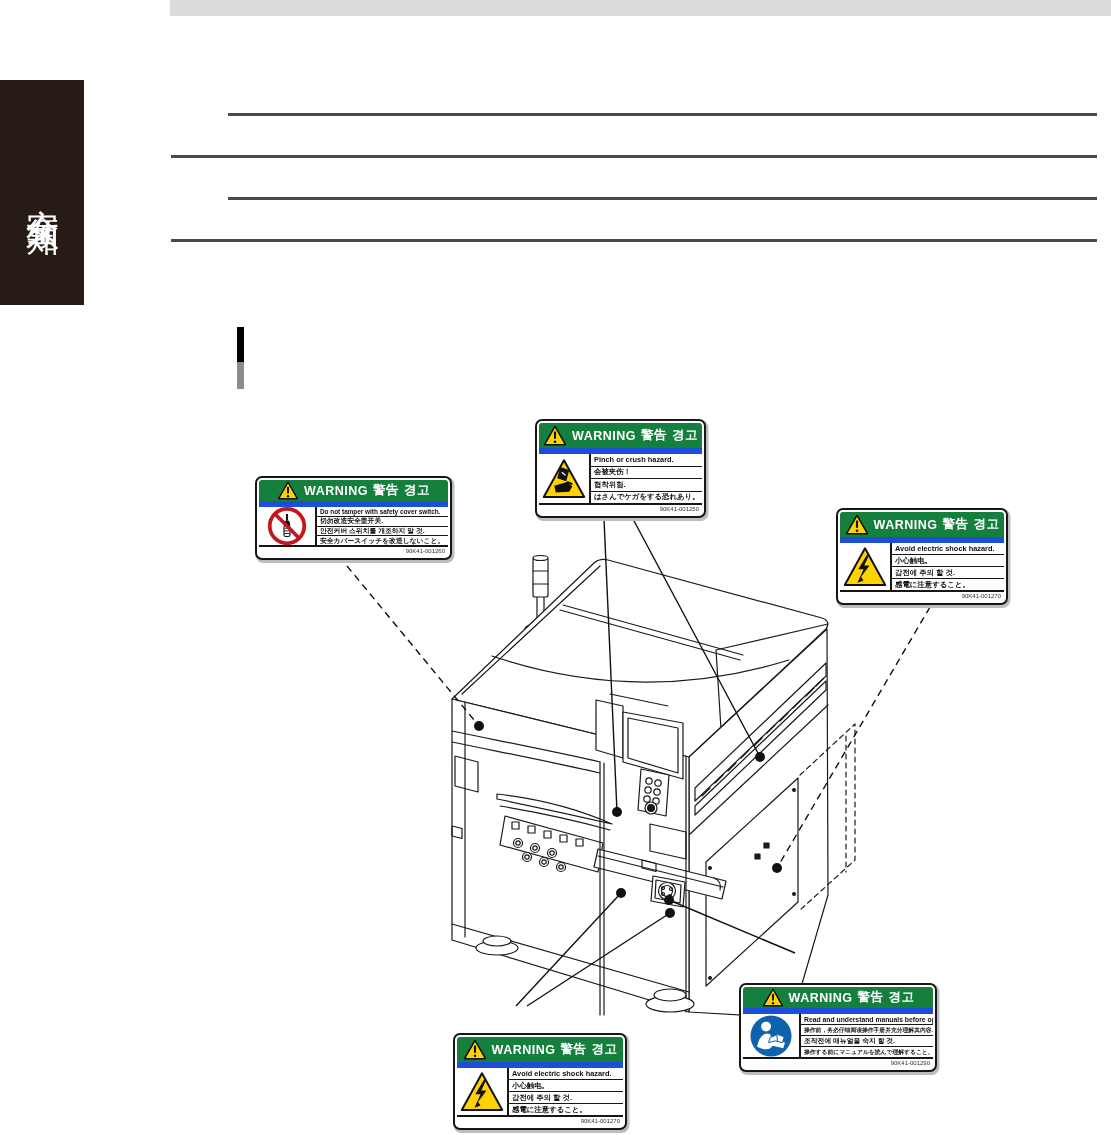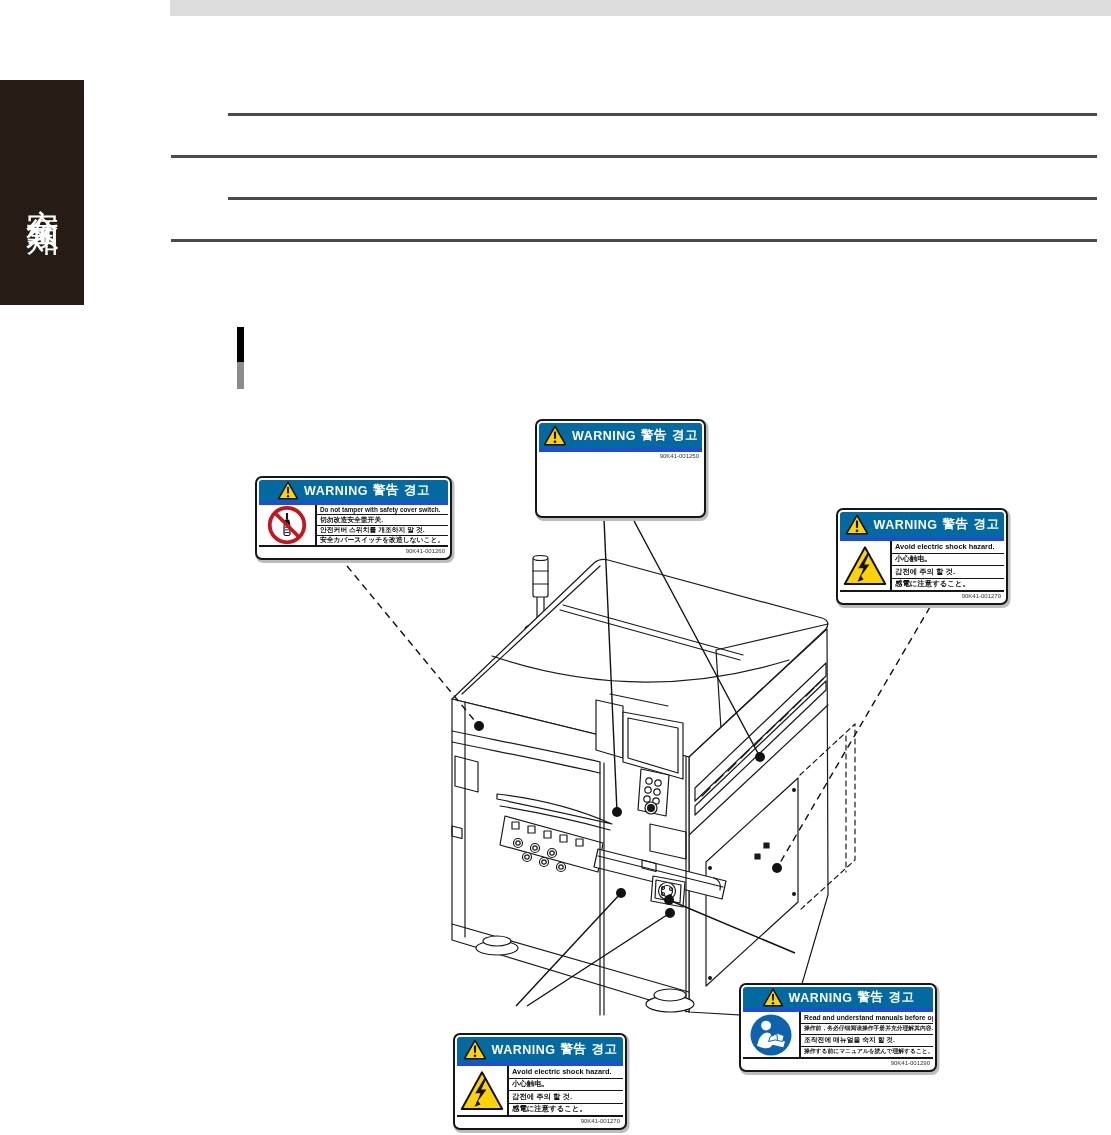--- a/index.html
+++ b/index.html
@@ -20,22 +20,22 @@
   .marker-black{position:absolute;left:237px;top:327px;width:7px;height:35px;background:#000;}
   .marker-gray{position:absolute;left:237px;top:362px;width:7px;height:27px;background:#8c8c8c;}
 
   
   .overlay{position:absolute;left:0;top:0;width:1111px;height:1135px;}
 
   
   .wlabel{position:absolute;background:#fff;border:2px solid #161616;border-radius:7px;
       box-shadow:1.5px 2px 0 1px #bdbdbd;display:flex;flex-direction:column;
       padding:2px;box-sizing:border-box;}
-  .wl-head{background:#0369a1;display:flex;align-items:center;justify-content:center;gap:5px;
-      color:#fff;font-weight:bold;border-bottom:4px solid #1d4ed8;border-radius:3px 3px 0 0;
+  .wl-head{background:#15803d;display:flex;align-items:center;justify-content:center;gap:5px;
+      color:#fff;font-weight:bold;border-bottom:6px solid #1d4ed8;border-radius:3px 3px 0 0;
       letter-spacing:.5px;}
   .wl-body{display:flex;flex:1;min-height:0;border-bottom:2px solid #161616;}
   .wl-picto{display:flex;align-items:center;justify-content:center;border-right:2px solid #161616;}
   .wl-rows{flex:1;display:flex;flex-direction:column;min-width:0;}
   .wl-row{flex:1;display:flex;align-items:center;padding:0 3px;font-weight:bold;color:#101010;
       border-bottom:1.2px solid #161616;white-space:nowrap;overflow:hidden;}
   .wl-row:last-child{border-bottom:none;}
   .wl-code{height:9px;font-size:6px;line-height:9px;text-align:right;padding-right:3px;color:#333;}
 
   .lab-a .wl-head{height:25px;font-size:12.5px;}
@@ -194,20 +194,37 @@
   <div class="wl-head">
     <svg width="24" height="21" viewBox="0 0 36 32">
       <path d="M18 2 L34 30 L2 30 Z" fill="#ffd204" stroke="#111" stroke-width="2.4" stroke-linejoin="round"></path>
       <rect x="16.4" y="10" width="3.2" height="11" fill="#111"></rect>
         <circle cx="18" cy="25.5" r="2" fill="#111"></circle>
     </svg>
     <span>WARNING</span>
     <span>警告</span>
     <span>경고</span>
   </div>
+  <div class="wl-body">
+    <div class="wl-picto">
+      <svg width="46" height="42" viewBox="0 0 60 56">
+        <path d="M30 3 L57 52 L3 52 Z" fill="#ffd204" stroke="#111" stroke-width="2.6" stroke-linejoin="round"></path>
+        <polygon points="25,12 37,16 33,31 21,27" fill="#111"></polygon>
+        <path d="M27,19 l5,4" stroke="#fff" stroke-width="1.6"></path>
+        <polygon points="17,37 34,32 41,38 37,45 19,46" fill="#111"></polygon>
+        <path d="M34,32 l7,3" stroke="#111" stroke-width="3"></path>
+      </svg>
+    </div>
+    <div class="wl-rows">
+      <div class="wl-row">Pinch or crush hazard.</div>
+      <div class="wl-row">会被夹伤！</div>
+      <div class="wl-row">협착위험.</div>
+      <div class="wl-row">はさんでケガをする恐れあり。</div>
+    </div>
+  </div>
   <div class="wl-code">90K41-001250</div>
 </div>
 
 <div id="lab-cover" class="wlabel lab-b">
   <div class="wl-head">
     <svg width="22" height="19" viewBox="0 0 36 32">
       <path d="M18 2 L34 30 L2 30 Z" fill="#ffd204" stroke="#111" stroke-width="2.4" stroke-linejoin="round"></path>
       <rect x="16.4" y="10" width="3.2" height="11" fill="#111"></rect>
         <circle cx="18" cy="25.5" r="2" fill="#111"></circle>
     </svg>

